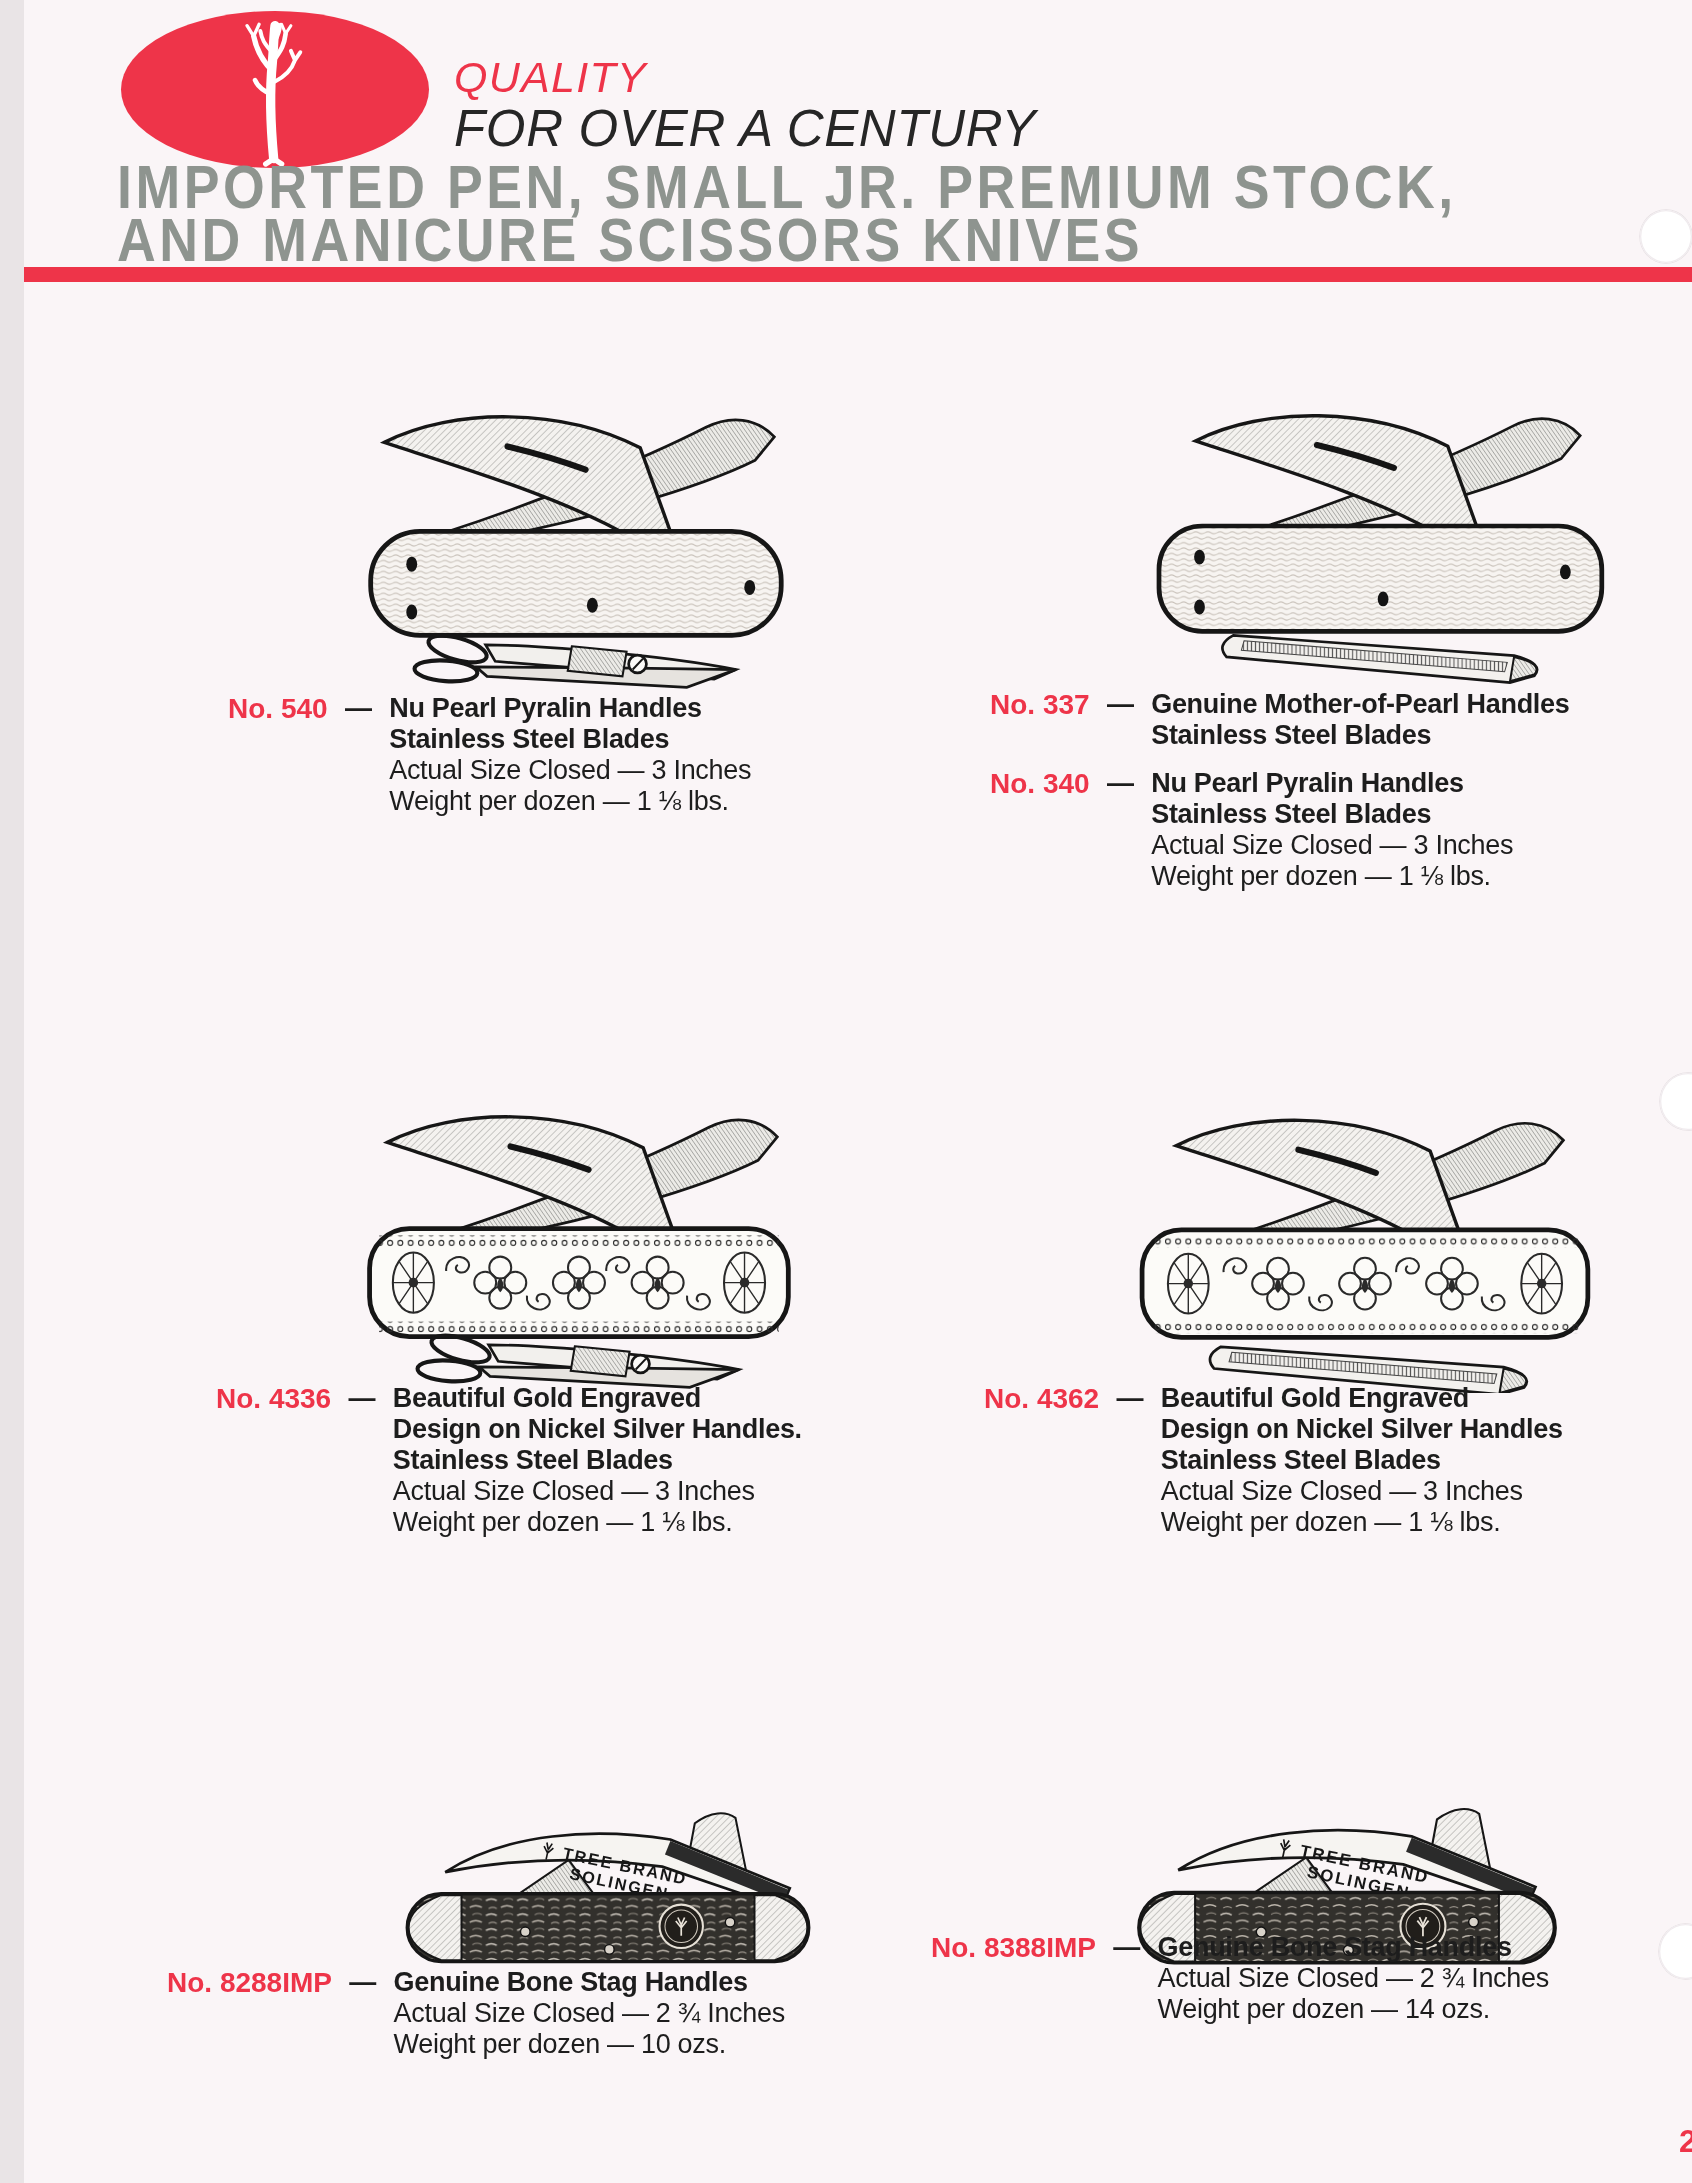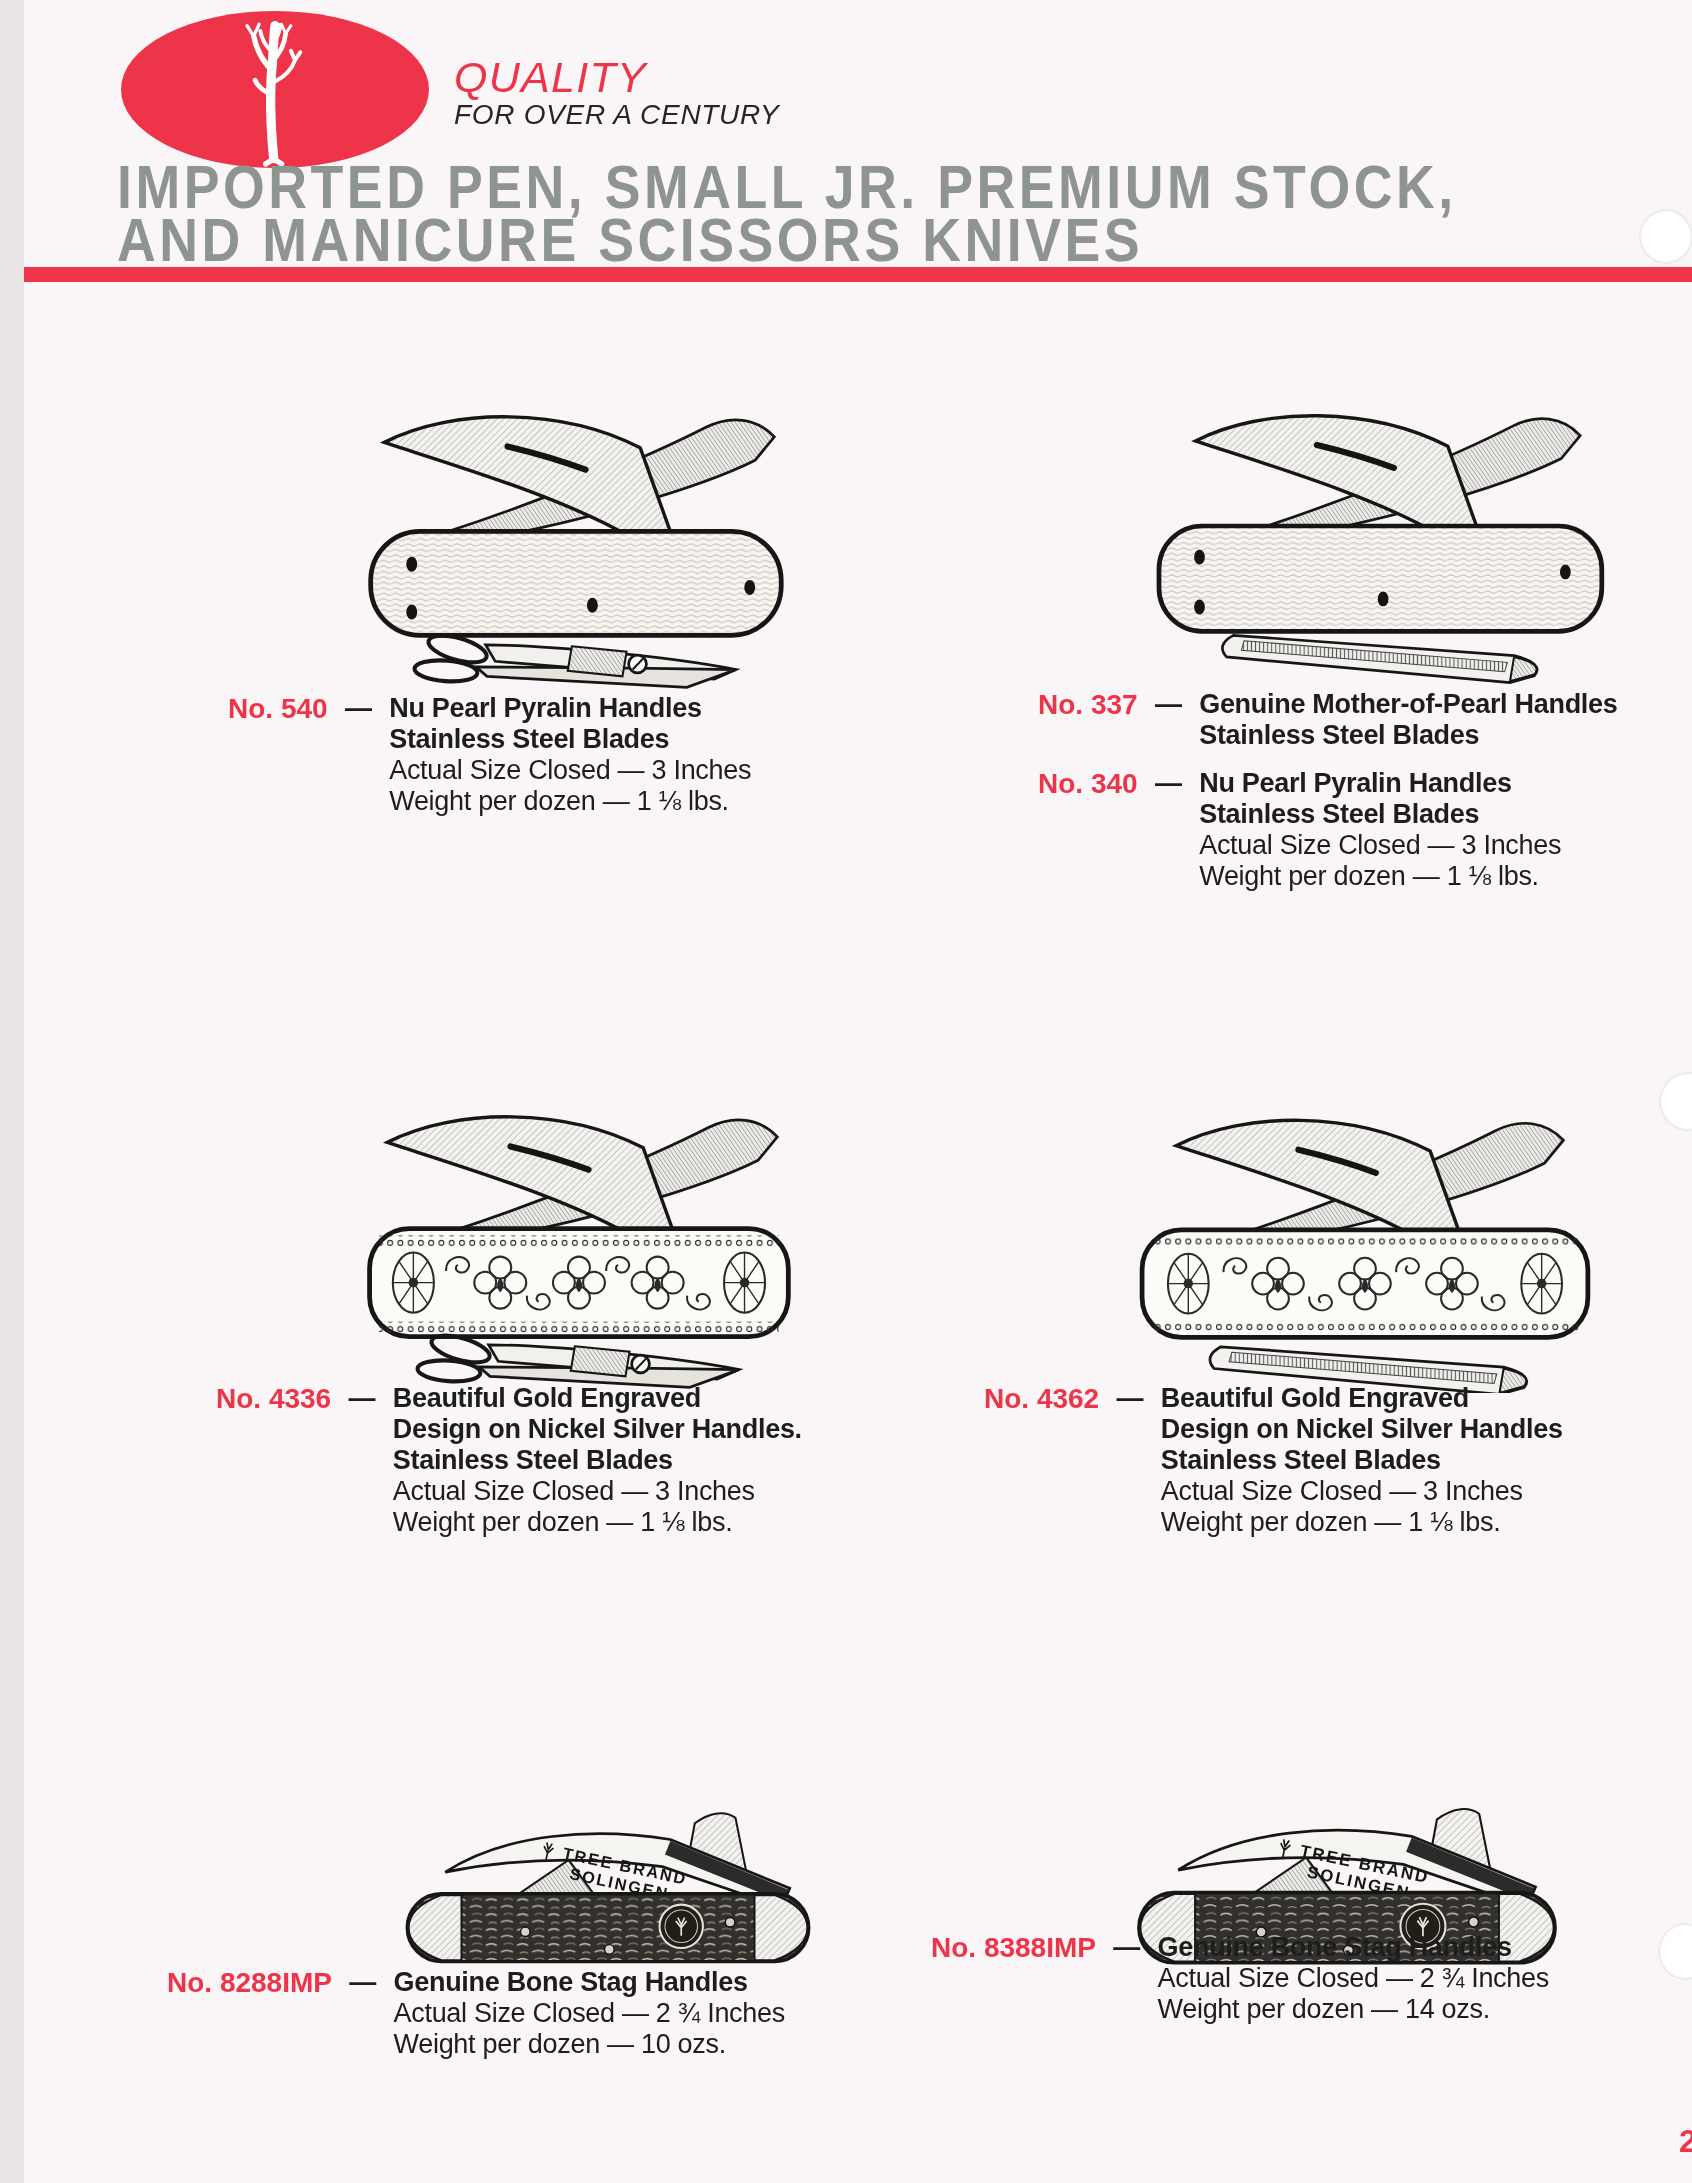--- a/index.html
+++ b/index.html
@@ -6,21 +6,21 @@
     --red:#ee3449; --gray:#8e948f; --ink:#1d1d1d; --paper:#faf5f7;
   }
   html,body{margin:0;padding:0;}
   body{background:#e9e4e6;font-family:"Liberation Sans",sans-serif;}
   .page{position:relative;width:1692px;height:2183px;background:var(--paper);overflow:hidden;margin-left:24px;}
 
   
   .logo-oval{position:absolute;left:97px;top:10.7px;width:308px;height:157px;background:var(--red);border-radius:50%;}
   .logo-oval svg{position:absolute;left:0;top:0;width:100%;height:100%;}
   .tag-quality{position:absolute;left:430px;top:53px;font-size:43px;font-style:italic;color:var(--red);letter-spacing:1.3px;white-space:nowrap;}
-  .tag-century{position:absolute;left:430px;top:99px;font-size:28px;font-style:italic;color:#262626;letter-spacing:0.7px;white-space:nowrap;}
+  .tag-century{position:absolute;left:430px;top:99px;font-size:51px;font-style:italic;color:#262626;letter-spacing:0.7px;white-space:nowrap;}
   .title{position:absolute;left:93px;top:161px;font-size:61px;font-weight:bold;color:var(--gray);line-height:53px;letter-spacing:4px;transform:scaleX(0.88);transform-origin:0 0;white-space:nowrap;}
   .redbar{position:absolute;left:0;top:267px;width:1692px;height:14.7px;background:var(--red);}
 
   
   .product{display:flex;align-items:flex-start;color:var(--ink);}
   .pabs{position:absolute;}
   .pcol{position:absolute;}
   .pcol .product + .product{margin-top:17.3px;}
   .pnum{color:var(--red);font-weight:bold;font-size:28px;line-height:31px;white-space:nowrap;text-align:center;}
   .pdash{font-weight:bold;font-size:27px;line-height:31px;margin:0 17.3px;color:var(--ink);}
@@ -177,21 +177,21 @@
     <span class="pnum">No. 540</span>
     <span class="pdash">—</span>
     <div class="pdesc">
       <div class="line b">Nu Pearl Pyralin Handles</div>
       <div class="line b">Stainless Steel Blades</div>
       <div class="line">Actual Size Closed — 3 Inches</div>
       <div class="line">Weight per dozen — 1 ⅛  lbs.</div>
     </div>
   </div>
 
-  <div class="pcol" style="left:1014px;top:689px">
+  <div class="pcol" style="left:966px;top:689px">
     <div class="product">
       <span class="pnum">No. 337</span>
       <span class="pdash">—</span>
       <div class="pdesc">
         <div class="line b">Genuine  Mother-of-Pearl  Handles</div>
         <div class="line b">Stainless Steel Blades</div>
       </div>
     </div>
     <div class="product">
       <span class="pnum">No. 340</span>

